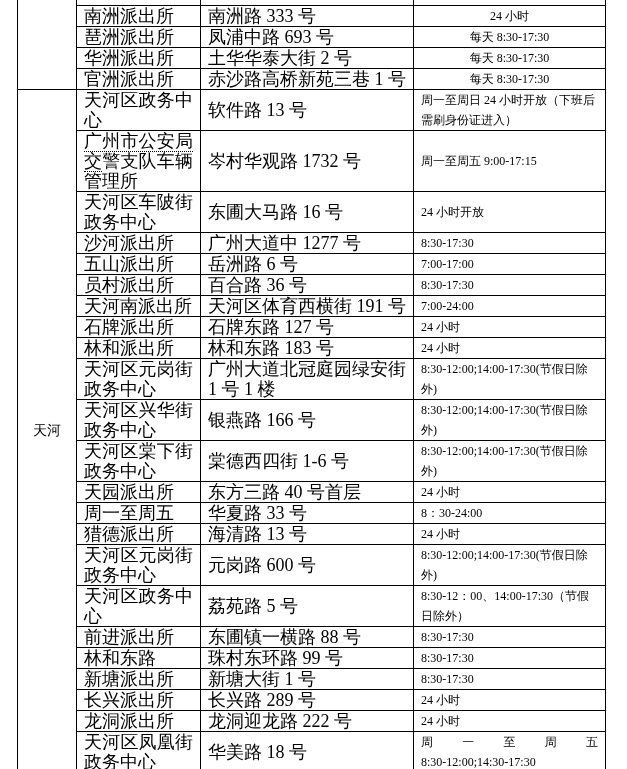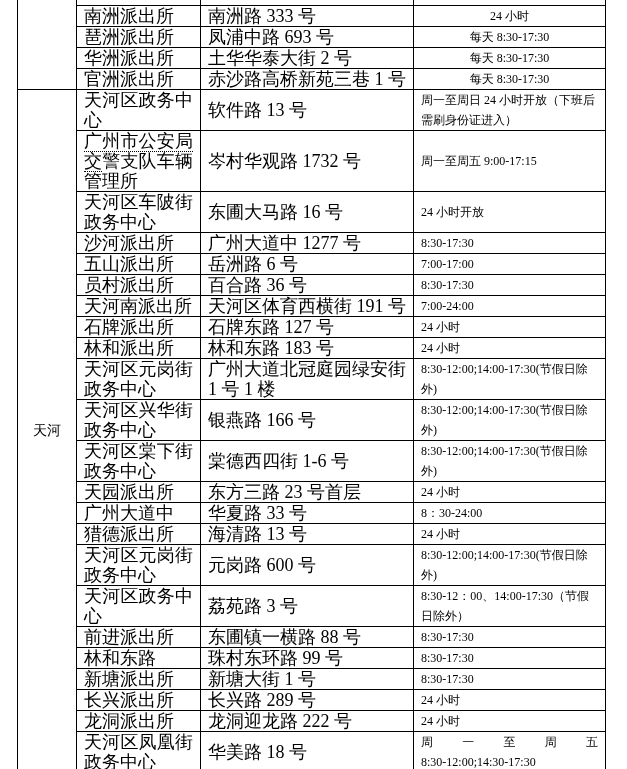--- a/index.html
+++ b/index.html
@@ -162,41 +162,41 @@
           <td class="c-addr">银燕路 166 号</td>
           <td class="c-hours">8:30-12:00;14:00-17:30(节假日除外)</td>
         </tr>
         <tr>
           <td class="c-name">天河区棠下街政务中心</td>
           <td class="c-addr">棠德西四街 1-6 号</td>
           <td class="c-hours">8:30-12:00;14:00-17:30(节假日除外)</td>
         </tr>
         <tr>
           <td class="c-name">天园派出所</td>
-          <td class="c-addr">东方三路 23 号首层</td>
-          <td class="c-hours">24 小时</td>
-        </tr>
-        <tr>
-          <td class="c-name">广州大道中</td>
+          <td class="c-addr">东方三路 40 号首层</td>
+          <td class="c-hours">24 小时</td>
+        </tr>
+        <tr>
+          <td class="c-name">周一至周五</td>
           <td class="c-addr">华夏路 33 号</td>
           <td class="c-hours">8：30-24:00</td>
         </tr>
         <tr>
           <td class="c-name">猎德派出所</td>
           <td class="c-addr">海清路 13 号</td>
           <td class="c-hours">24 小时</td>
         </tr>
         <tr>
           <td class="c-name">天河区元岗街政务中心</td>
           <td class="c-addr">元岗路 600 号</td>
           <td class="c-hours">8:30-12:00;14:00-17:30(节假日除外)</td>
         </tr>
         <tr>
           <td class="c-name">天河区政务中心</td>
-          <td class="c-addr">荔苑路 3 号</td>
+          <td class="c-addr">荔苑路 5 号</td>
           <td class="c-hours">8:30-12：00、14:00-17:30（节假日除外）</td>
         </tr>
         <tr>
           <td class="c-name">前进派出所</td>
           <td class="c-addr">东圃镇一横路 88 号</td>
           <td class="c-hours">8:30-17:30</td>
         </tr>
         <tr>
           <td class="c-name">林和东路</td>
           <td class="c-addr">珠村东环路 99 号</td>

